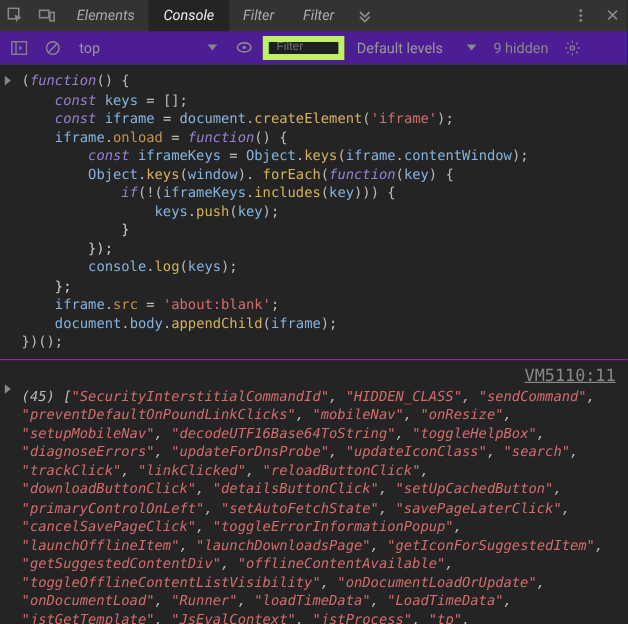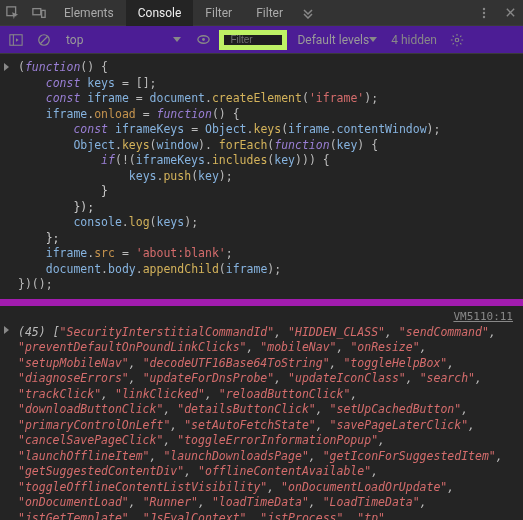--- a/index.html
+++ b/index.html
@@ -17,20 +17,21 @@
   
   .tabbar {
     display: flex;
     align-items: center;
     height: 26px;
     background: #333;
     border-bottom: 1px solid #3a3a3a;
     font-family: -apple-system, "Segoe UI", Roboto, sans-serif;
     font-size: 12px;
     color: #aaa;
+    font-style: italic;
   }
   .tabbar .icon-btn {
     width: 26px;
     height: 26px;
     display: flex;
     align-items: center;
     justify-content: center;
     cursor: pointer;
     color: #888;
   }
@@ -80,21 +81,21 @@
     color: #ccc;
     padding: 2px 6px;
     height: 20px;
     width: 68px;
     font-size: 10px;
     font-family: Liberation Sans, sans-serif;
   }
   .toolbar .levels {
     display: flex;
     align-items: center;
-    gap: 0;
+    gap: 20px;
     padding: 0 6px;
     cursor: pointer;
   }
   .toolbar .hidden-count { padding: 0 4px; color: #888; }
   .triangle-down {
     width: 0; height: 0;
     border-left: 4px solid transparent;
     border-right: 4px solid transparent;
     border-top: 5px solid #888;
     display: inline-block;
@@ -110,21 +111,21 @@
   .console-body {
     flex: 1;
     overflow: auto;
     background: #242424;
     padding: 4px 0 0 0;
     line-height: 1.35;
   }
   .code-block {
     display: flex;
     padding: 2px 8px 6px 4px;
-    border-bottom: 7px solid #a21caf;
+    border-bottom: 1px solid #a21caf;
   }
   .gutter {
     width: 14px;
     flex-shrink: 0;
     padding-top: 1px;
     color: #888;
     cursor: pointer;
   }
   .code {
     white-space: pre;
@@ -142,21 +143,21 @@
   .t-plain{ color: #ccc; }
 
   .result-row {
     display: flex;
     padding: 4px 8px 6px 4px;
     border-bottom: 1px solid #363636;
   }
   .vm-link {
     margin-left: auto;
     color: #888;
-    font-size: 11px;
+    font-size: 14px;
     padding-right: 2px;
     text-decoration: underline;
     cursor: pointer;
     white-space: nowrap;
   }
   .array-output {
     color: #d46c6c;
     font-style: italic;
     font-family: Menlo, Monaco, Consolas, monospace;
     font-size: 11.5px;
@@ -231,21 +232,21 @@
     <svg width="15" height="15" viewBox="0 0 16 16">
         <ellipse cx="8" cy="8" rx="6" ry="4" fill="none" stroke="#888" stroke-width="1.4"></ellipse>
         <circle cx="8" cy="8" r="1.5" fill="#888"></circle>
       </svg>
   </div>
   <input class="filter-input" placeholder="Filter" style="">
   <div class="levels">
     <span>Default levels</span>
     <span class="triangle-down"></span>
   </div>
-  <div class="hidden-count">4 hidden</div>
+  <div class="hidden-count">9 hidden</div>
   <div class="icon-btn">
     <svg width="14" height="14" viewBox="0 0 16 16">
         <circle cx="8" cy="8" r="2" fill="none" stroke="#888" stroke-width="1.3"></circle>
         <path d="M8 1v2M8 13v2M1 8h2M13 8h2M3 3l1.4 1.4M11.6 11.6L13 13M13 3l-1.4 1.4M4.4 11.6L3 13" stroke="#888" stroke-width="1.3"></path>
       </svg>
   </div>
 </div>
 
 <div class="console-body">
 

